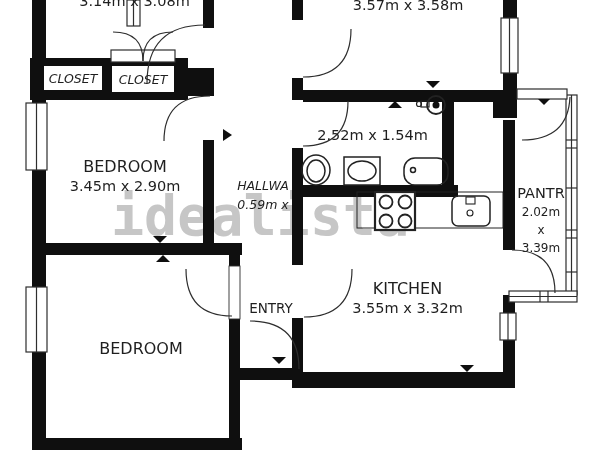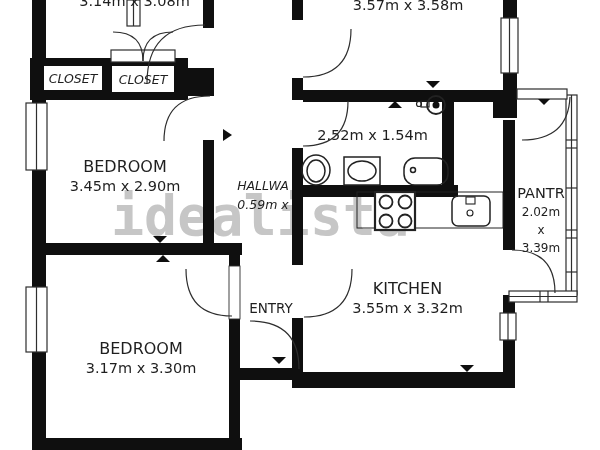--- a/index.html
+++ b/index.html
@@ -194,21 +194,20 @@
     <div>0.59m x</div>
   </div>
 
   <div class="lbl" style="left:50px;top:156px;width:150px;">
     <div class="room-name">BEDROOM</div>
     <div class="room-dims">3.45m x 2.90m</div>
   </div>
 
   <div class="lbl" style="left:62px;top:338px;width:158px;">
     <div class="room-name">BEDROOM</div>
-    <div class="room-dims">3.17m x 3.30m</div>
   </div>
 
   <div class="lbl" style="left:242px;top:300px;width:58px;font-size:13.5px;">ENTRY</div>
 
   <div class="lbl" style="left:335px;top:278px;width:145px;">
     <div class="room-name">KITCHEN</div>
     <div class="room-dims">3.55m x 3.32m</div>
   </div>
 
   <div class="lbl" style="left:507px;top:184px;width:68px;">

